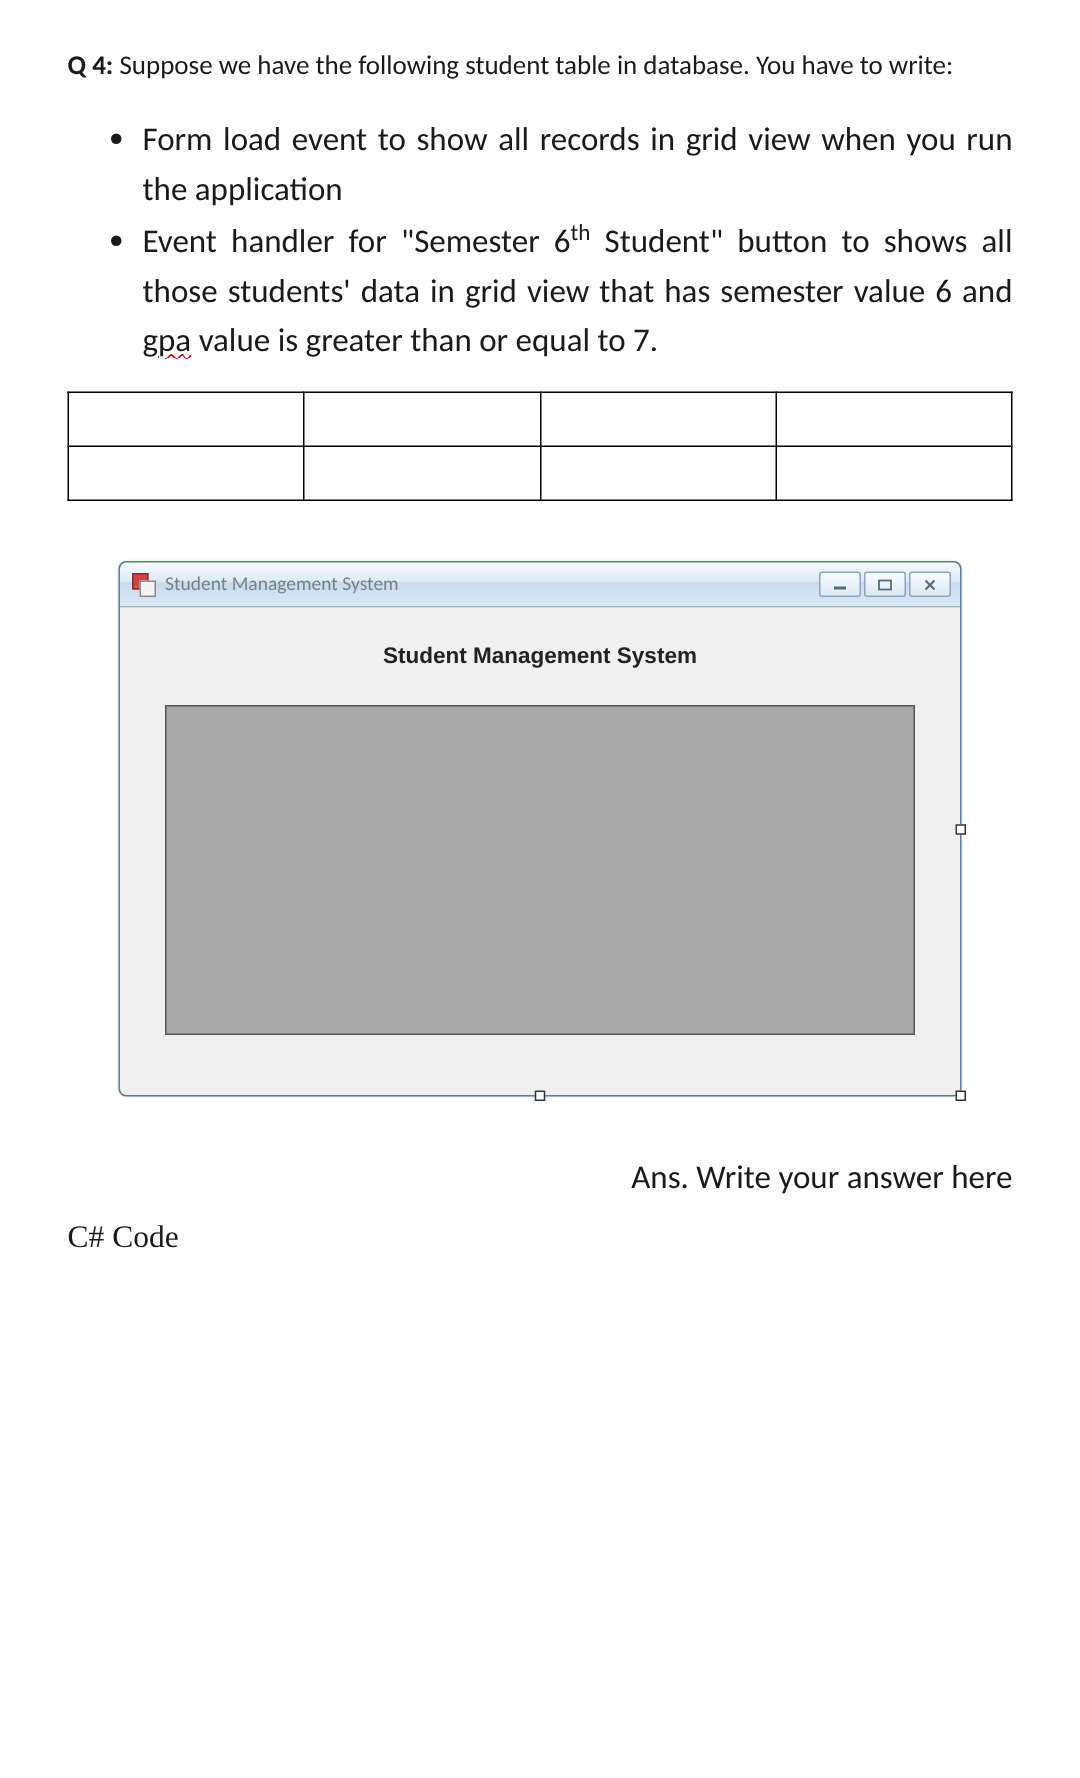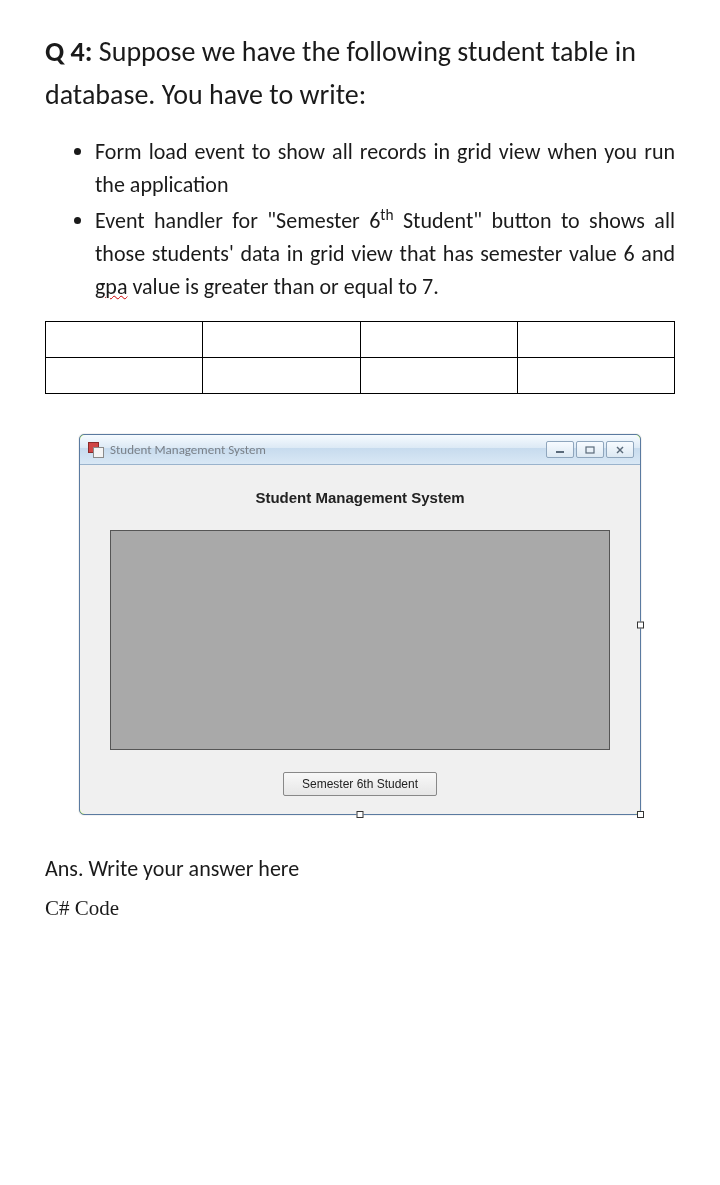--- a/index.html
+++ b/index.html
@@ -5,21 +5,21 @@
   * { box-sizing: border-box; }
   body {
     margin: 0;
     padding: 30px 45px;
     width: 720px;
     font-family: Calibri, Arial, sans-serif;
     background: #fff;
     color: #1a1a1a;
   }
   .q-header {
-    font-size: 28px;
+    font-size: 18px;
     line-height: 1.55;
     margin-bottom: 18px;
   }
   .q-header .bold { font-weight: 700; }
   ul.bullets {
     margin: 0 0 18px 0;
     padding: 0 0 0 50px;
     list-style: disc;
     font-size: 22px;
     line-height: 1.5;
@@ -147,20 +147,21 @@
     background: #fff;
     border: 1px solid #333;
   }
   .rh-r { right: -4px; top: 50%; transform: translateY(-50%);}
   .rh-br { right: -4px; bottom: -4px; }
   .rh-b { left: 50%; bottom: -4px; transform: translateX(-50%);}
 
   .answer-line {
     font-size: 22px;
     margin-bottom: 14px;
+    text-align: right;
   }
   .code-heading {
     font-size: 21px;
     margin-bottom: 8px;
     font-family: Liberation Serif, serif;
   }
 </style>
 </head>
 <body>
 
@@ -215,21 +216,20 @@
         <svg width="10" height="8">
             <line x1="2" y1="1" x2="8" y2="7" stroke="#5a6a7a" stroke-width="1.4"></line>
             <line x1="8" y1="1" x2="2" y2="7" stroke="#5a6a7a" stroke-width="1.4"></line>
           </svg>
       </div>
     </div>
   </div>
   <div class="form-body">
     <div class="form-heading">Student Management System</div>
     <div class="grid-placeholder"></div>
-    <button class="sem-button">Semester 6th Student</button>
   </div>
   <div class="resize-handle rh-r"></div>
   <div class="resize-handle rh-b"></div>
   <div class="resize-handle rh-br"></div>
 </div>
 
 <div class="answer-line">Ans. Write your answer here</div>
 <div class="code-heading">C# Code</div>
 
 </body></html>

